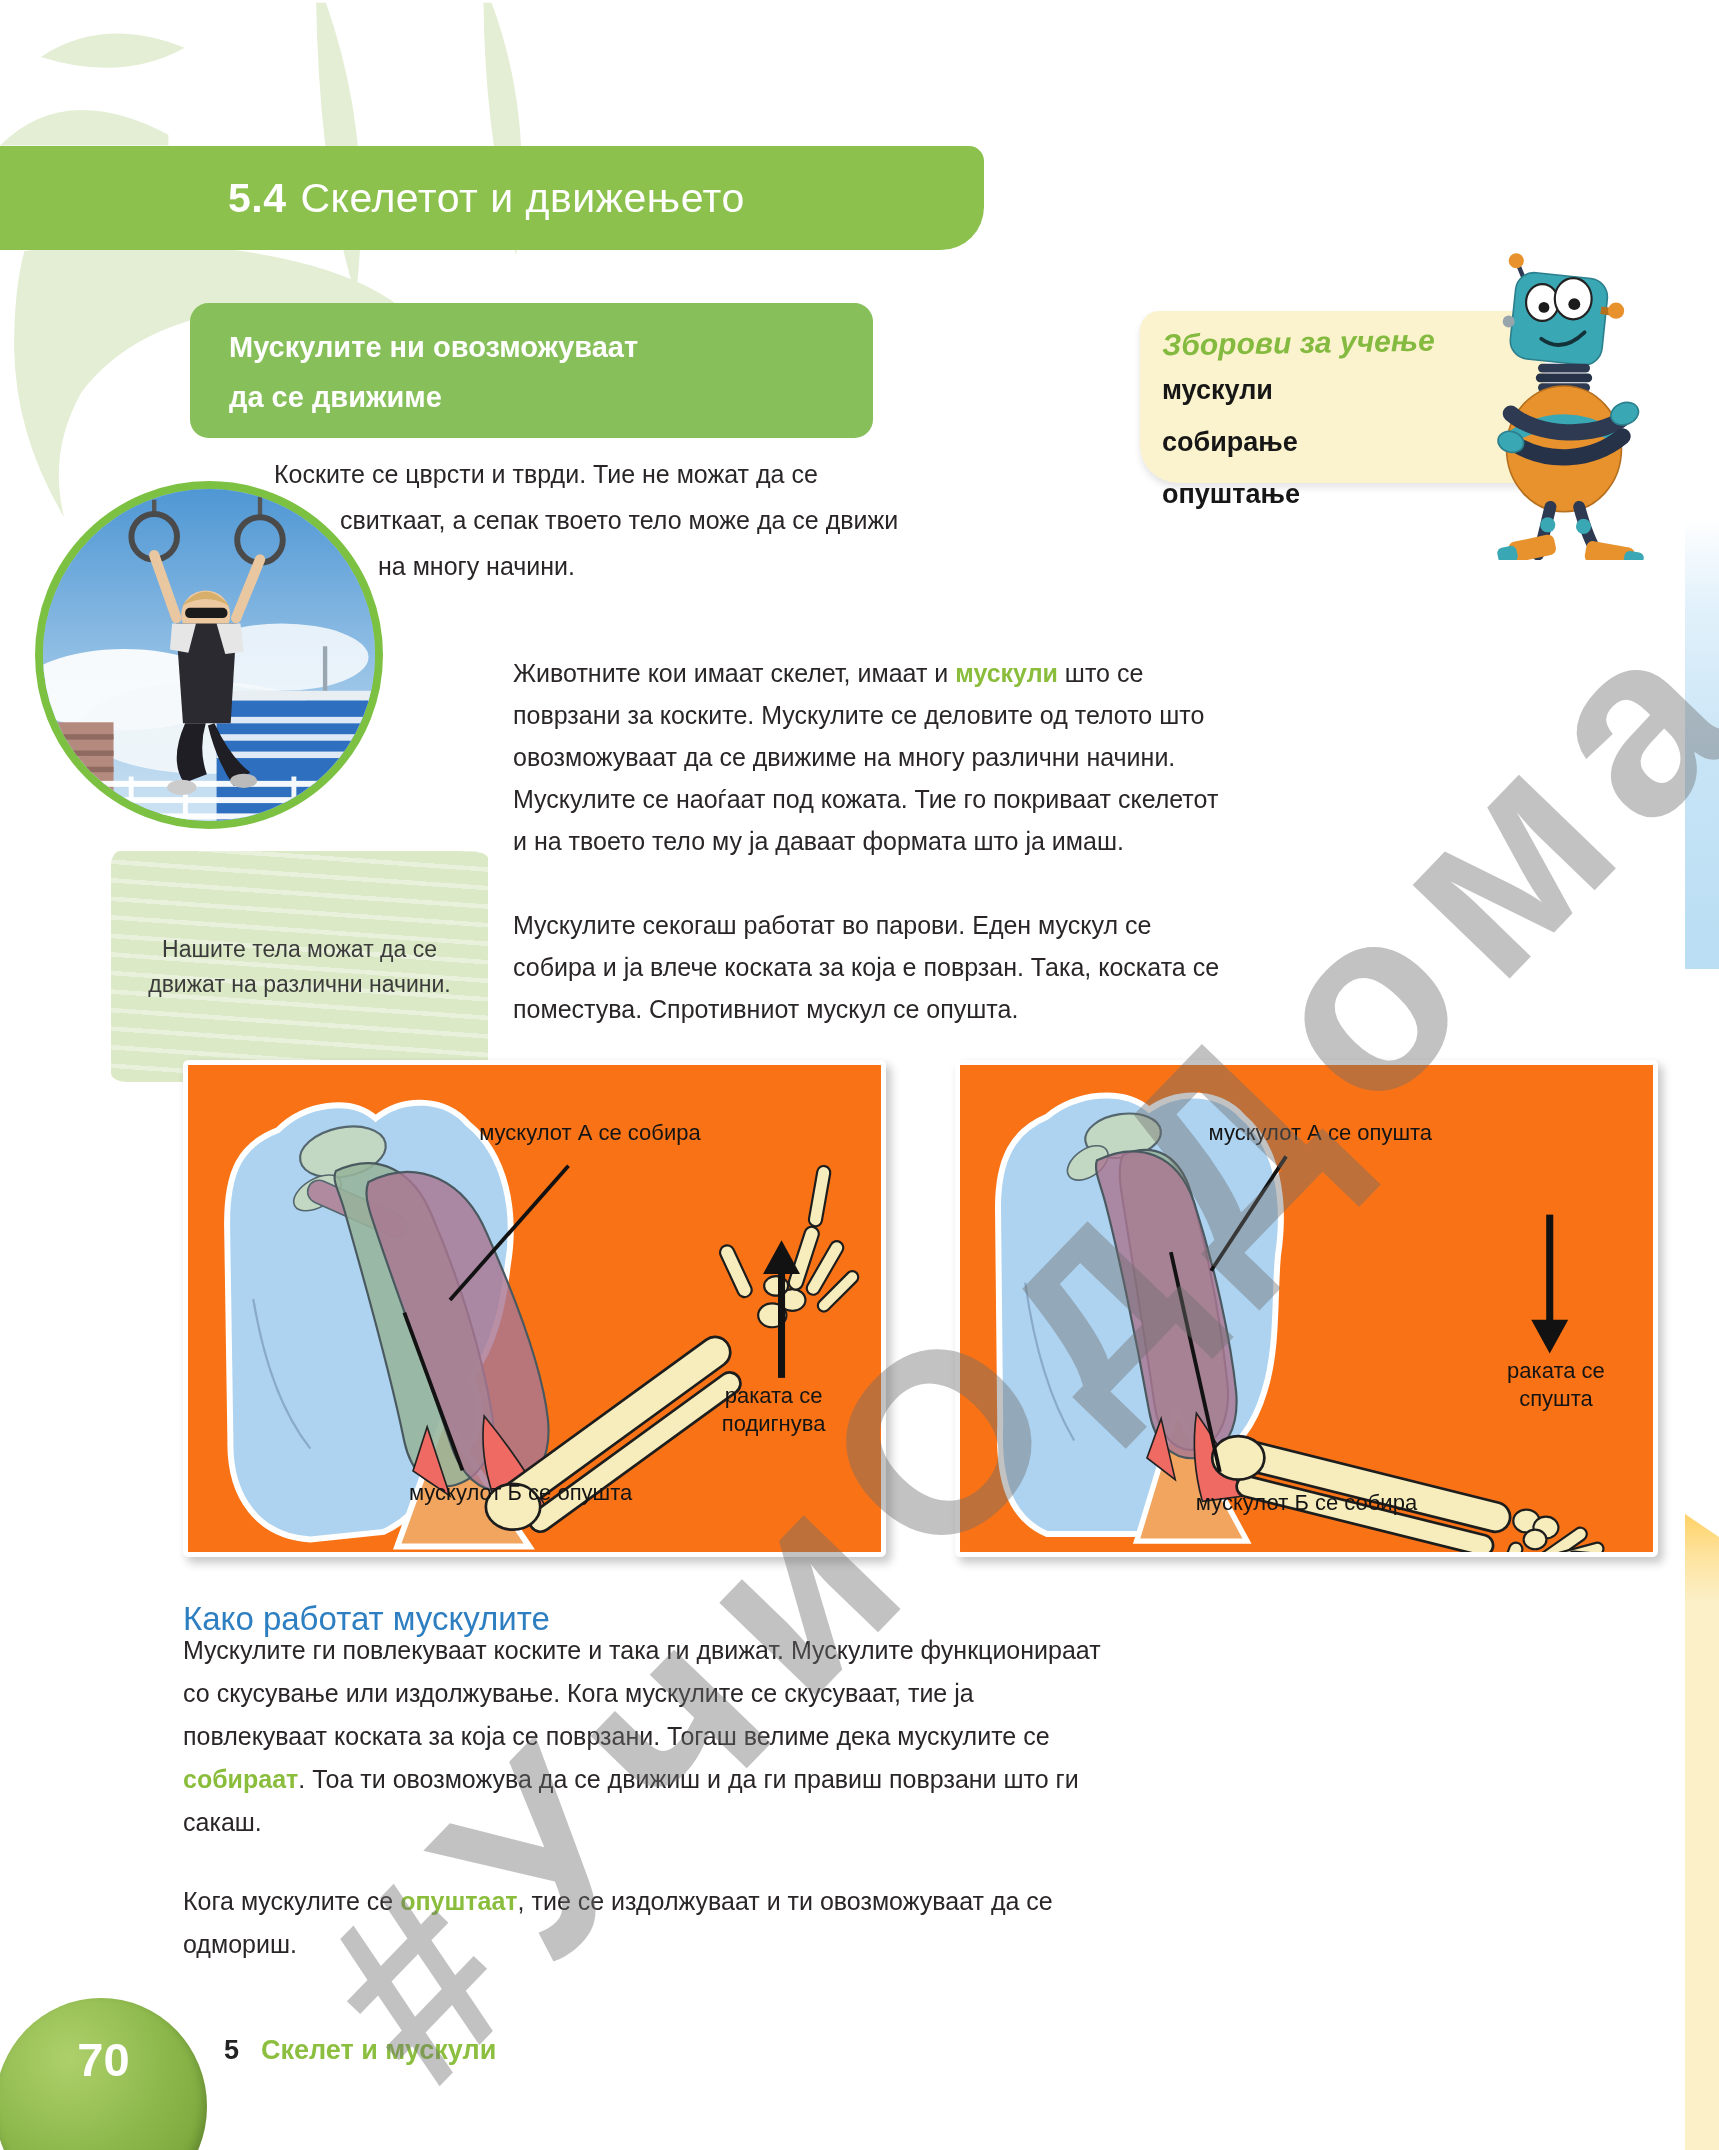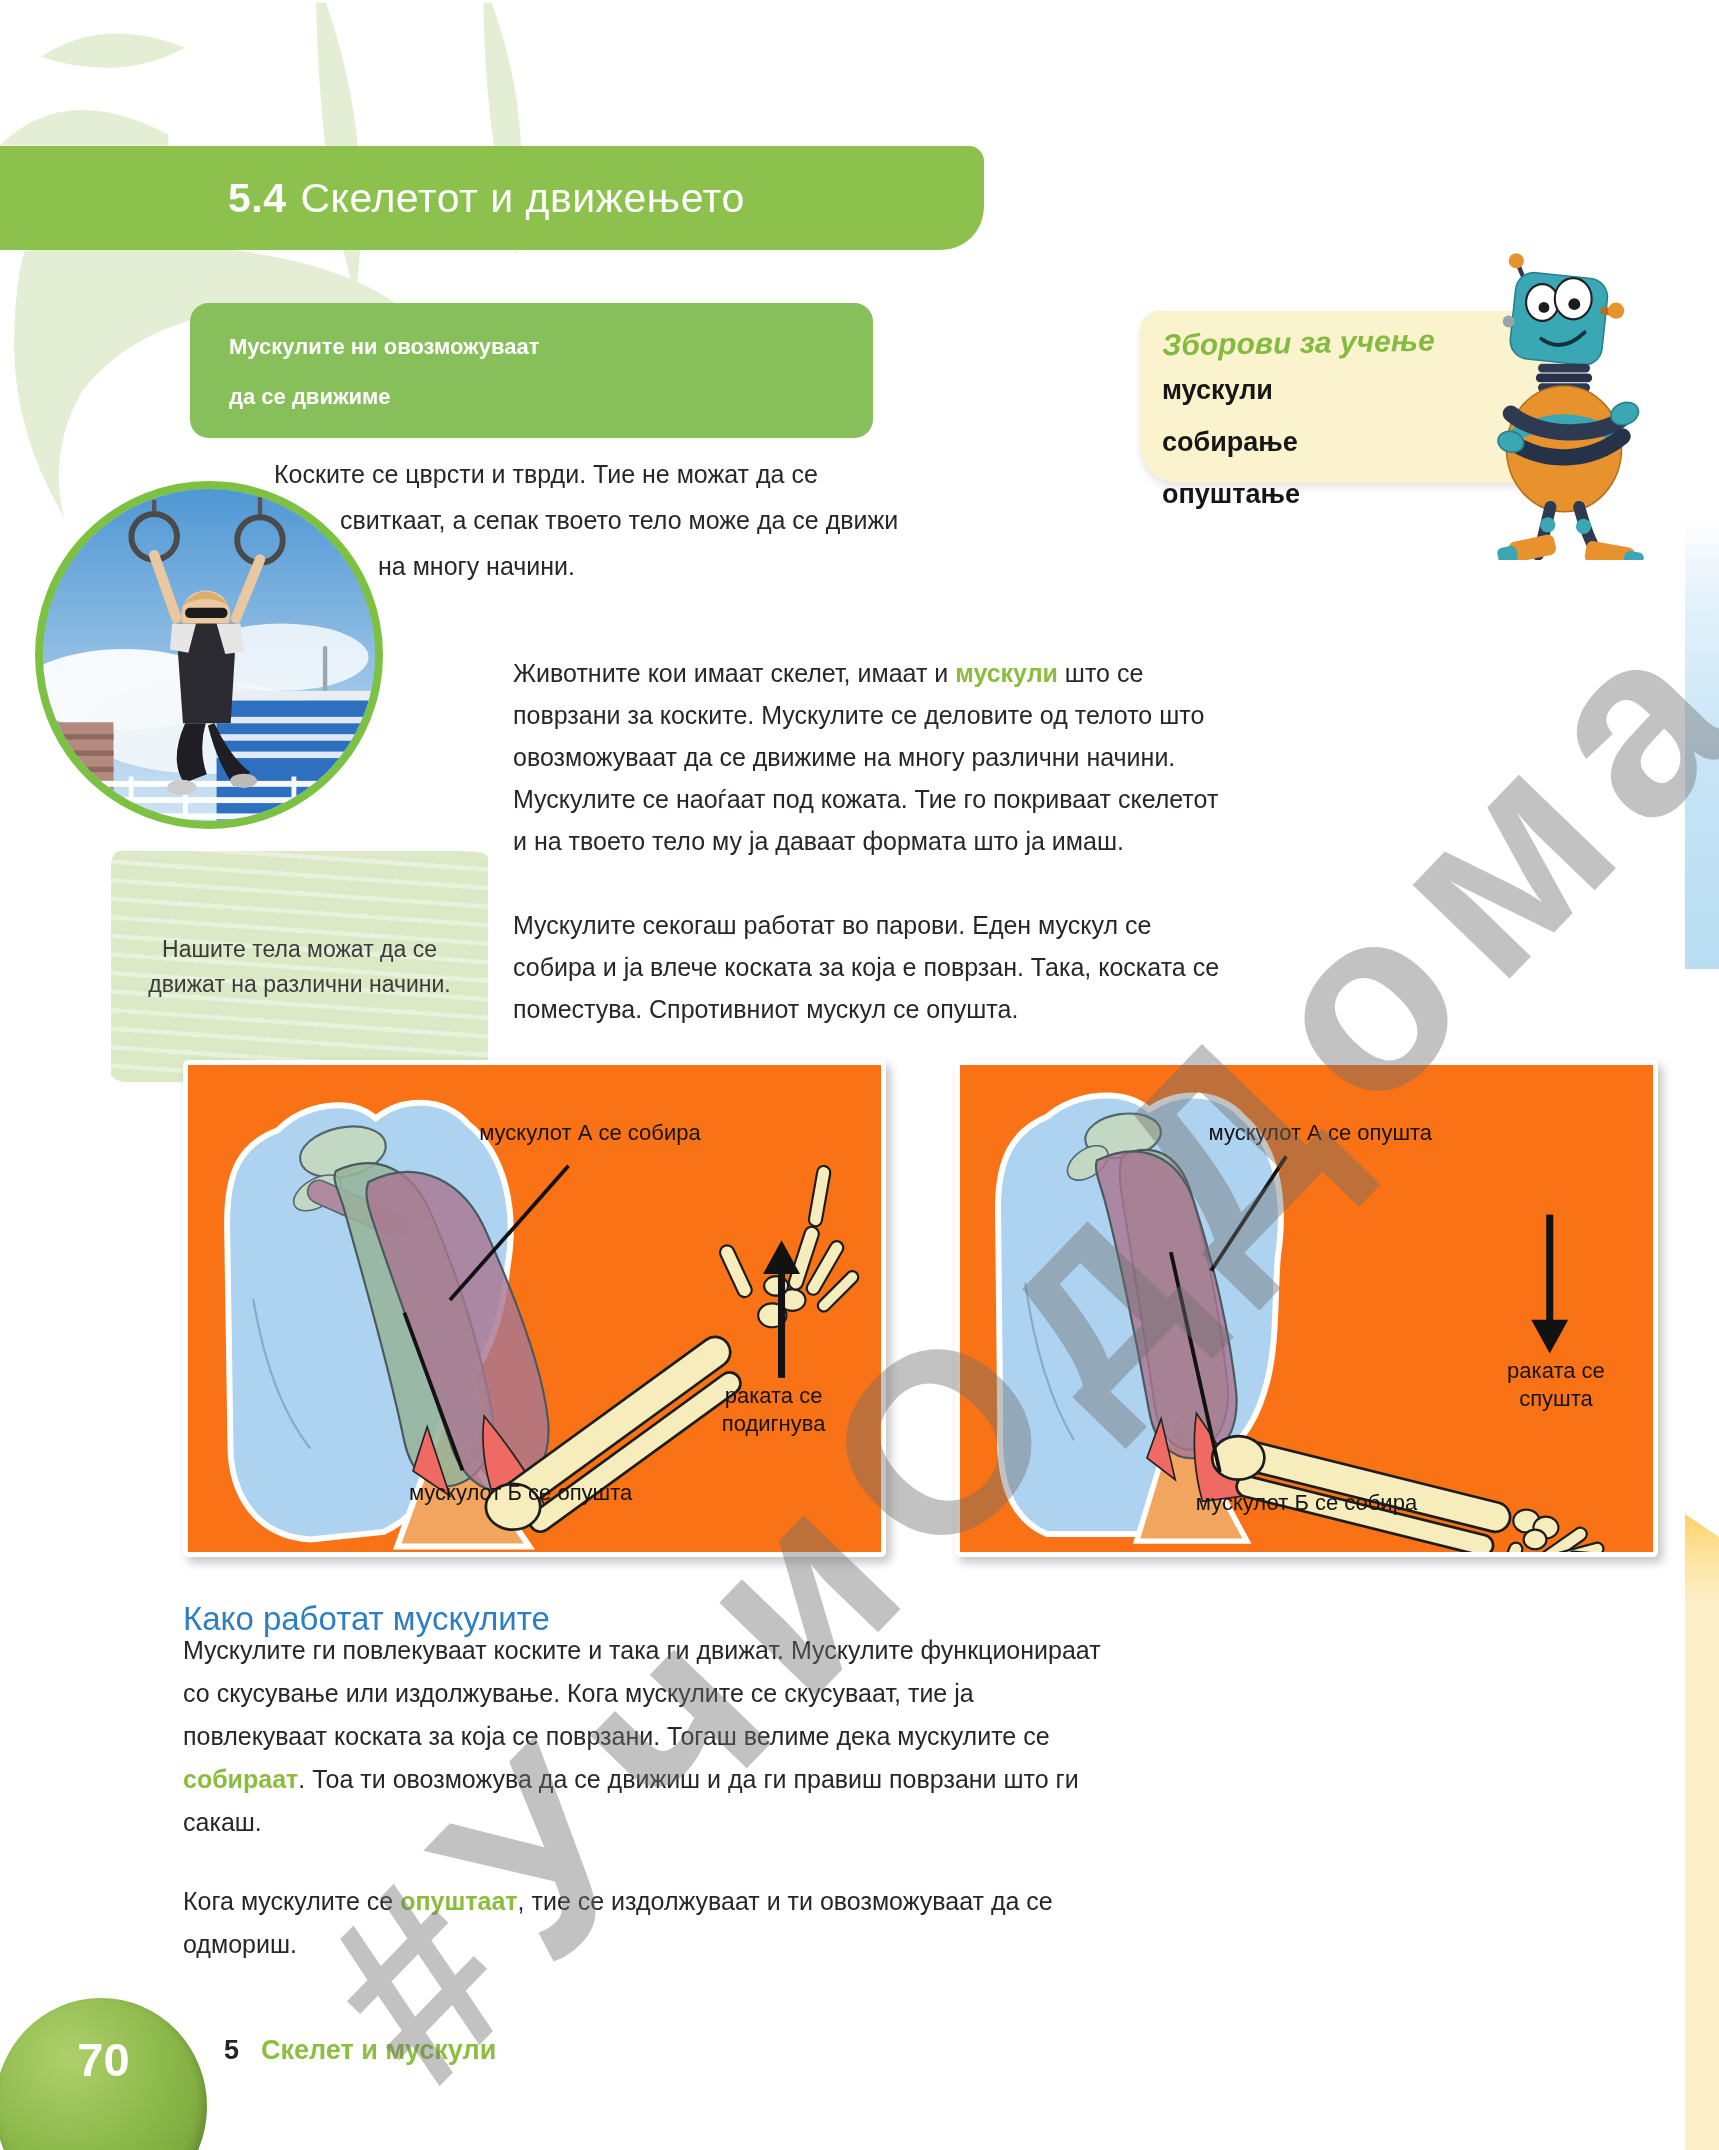--- a/index.html
+++ b/index.html
@@ -15,21 +15,21 @@
     left:0;top:146px;width:984px;height:104px;background:#8cc14e;
     border-radius:0 15px 43px 0;color:#fff;z-index:2;
     display:flex;align-items:center;padding-left:228px;box-sizing:border-box;
     font-size:41px;letter-spacing:0.5px;
   }
   .banner .num{font-weight:bold;margin-right:14px;}
   .subbanner{
     left:190px;top:303px;width:683px;height:135px;background:#87c05b;
     border-radius:18.5px;color:#fff;z-index:2;padding:18.5px 0 0 39px;box-sizing:border-box;
   }
-  .subbanner .tline{font-size:22px;font-weight:bold;line-height:50px;white-space:nowrap;}
+  .subbanner .tline{font-size:29px;font-weight:bold;line-height:50px;white-space:nowrap;}
   
   .vocab{
     left:1140px;top:311px;width:405px;height:172px;background:#fbf3ce;
     border-radius:19.5px 19.5px 19.5px 38px;z-index:1;box-shadow:0 4.3px 7.6px rgba(0,0,0,.10);
     box-sizing:border-box;padding:14px 0 0 22px;
   }
   .vocab-title{font-size:30px;font-style:italic;font-weight:bold;color:#84ba3f;transform:rotate(-1deg);}
   .vocab .words{margin-top:5.4px;}
   .vocab .words .tline{font-size:27px;font-weight:bold;color:#161616;line-height:52px;white-space:nowrap;}
   

